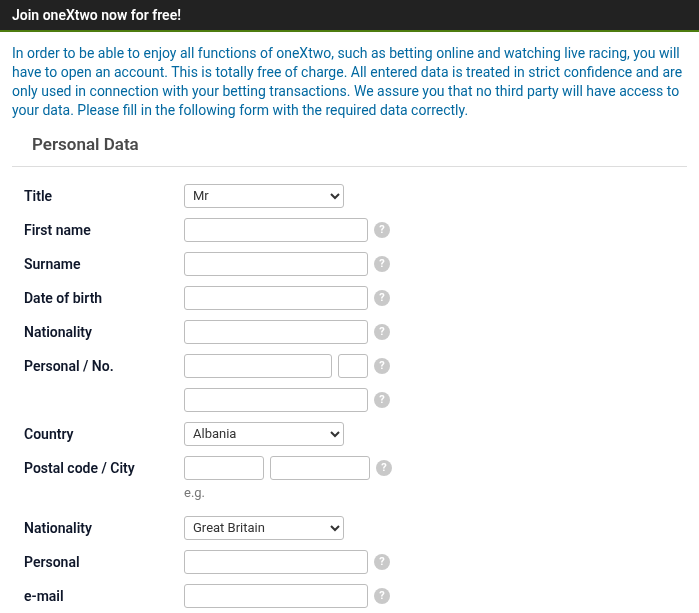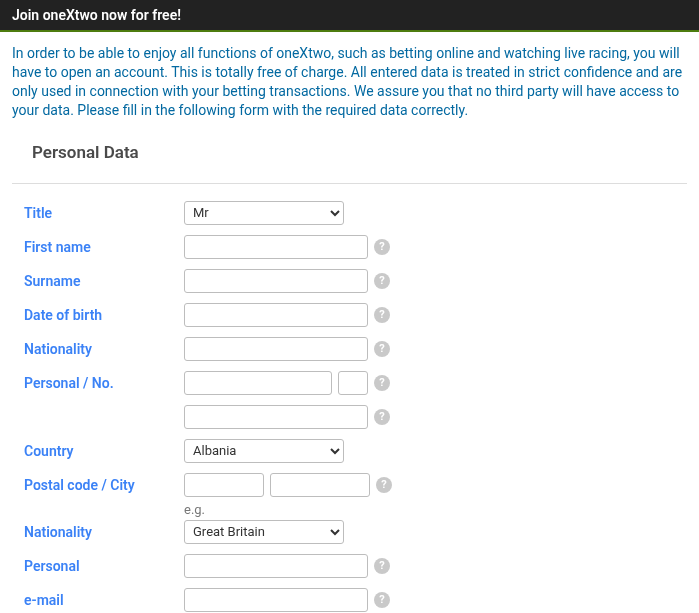--- a/index.html
+++ b/index.html
@@ -22,38 +22,38 @@
   .intro {
     padding: 12px 12px 10px 12px;
     color: #0369a1;
     line-height: 1.35;
     font-size: 14px;
   }
   .section-title {
     font-size: 17px;
     font-weight: 600;
     color: #4a4a4a;
-    padding: 4px 0 21px 20px;
+    padding: 4px 0 12px 20px;
     border-bottom: 1px solid #ddd;
-    margin: 8px 12px 16px 12px;
+    margin: 0 12px 16px 12px;
   }
   .form-area {
     padding: 0 24px 20px 24px;
   }
   .row {
     display: flex;
     align-items: center;
     margin-bottom: 8px;
     min-height: 26px;
   }
   .label-col {
     width: 160px;
     flex: 0 0 160px;
     font-weight: 600;
-    color: #3b82f6;
+    color: #0f172a;
     font-size: 14px;
   }
   .input-col {
     width: 160px;
     display: flex;
     align-items: center;
     gap: 6px;
   }
   .input-col.wide {
     width: 208px;
@@ -90,21 +90,21 @@
     display: inline-flex;
     align-items: center;
     justify-content: center;
     line-height: 1;
     cursor: default;
     flex: 0 0 16px;
   }
   .hint-row {
     display: flex;
     margin-top: -4px;
-    margin-bottom: 2px;
+    margin-bottom: 15px;
   }
   .hint-row .hint {
     margin-left: 160px;
     font-size: 13px;
     color: #777;
   }
 </style>
 </head>
 <body>
 

